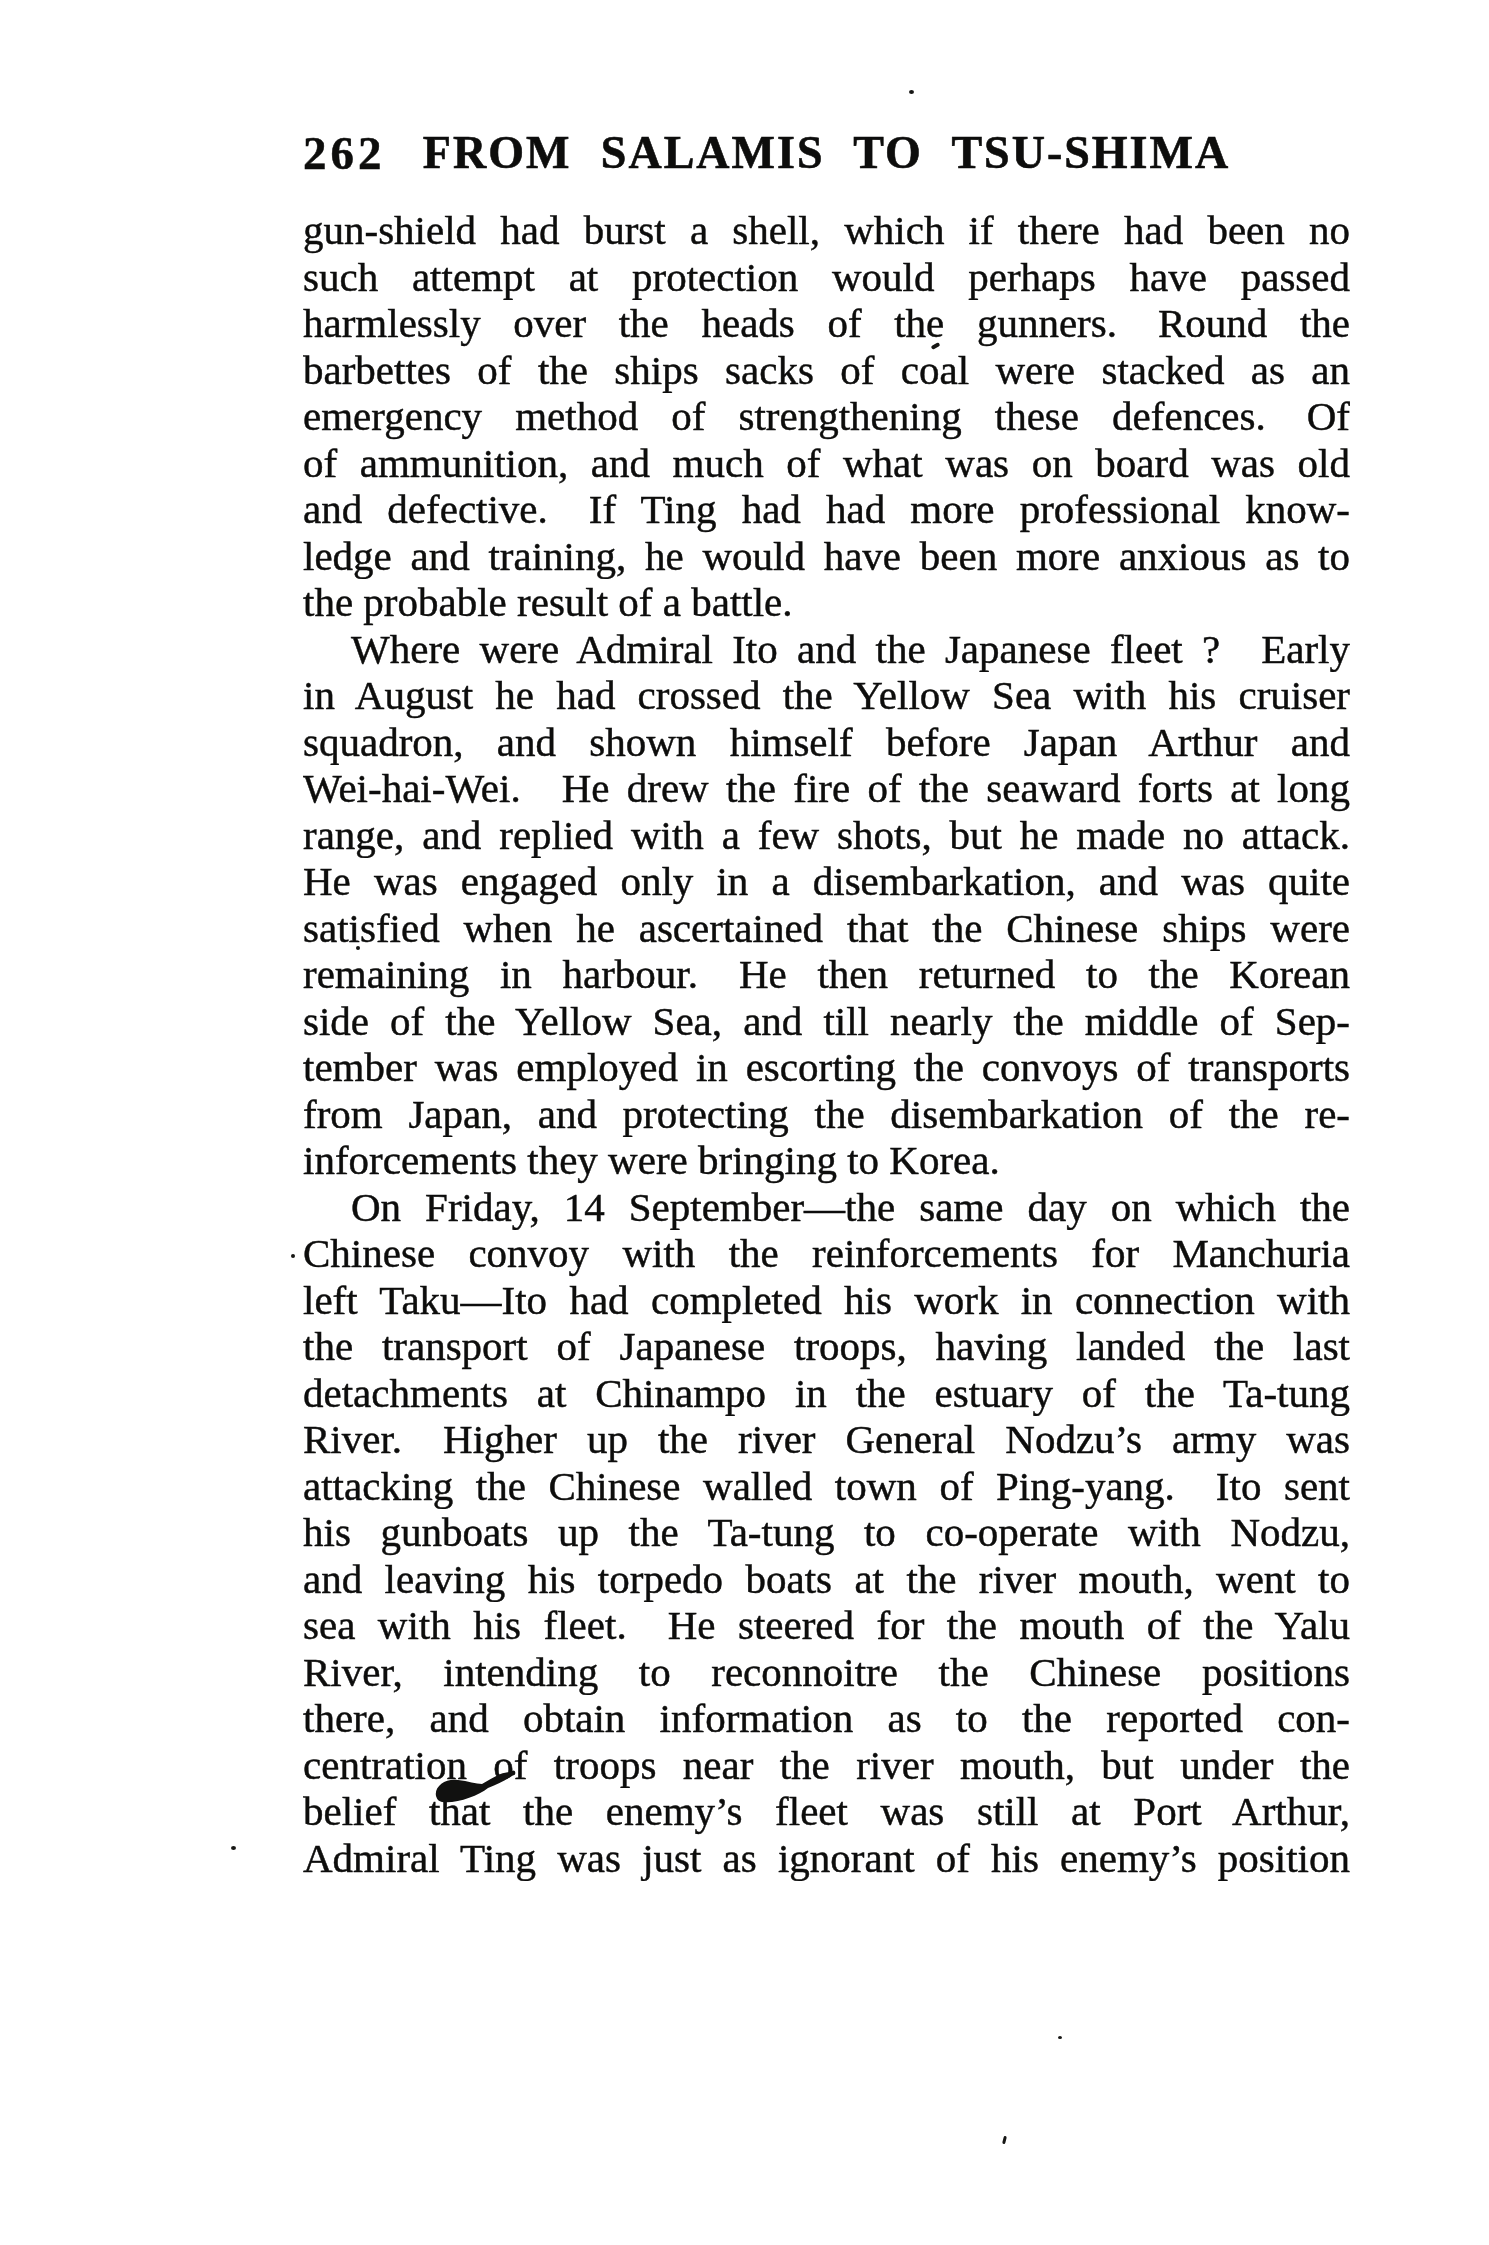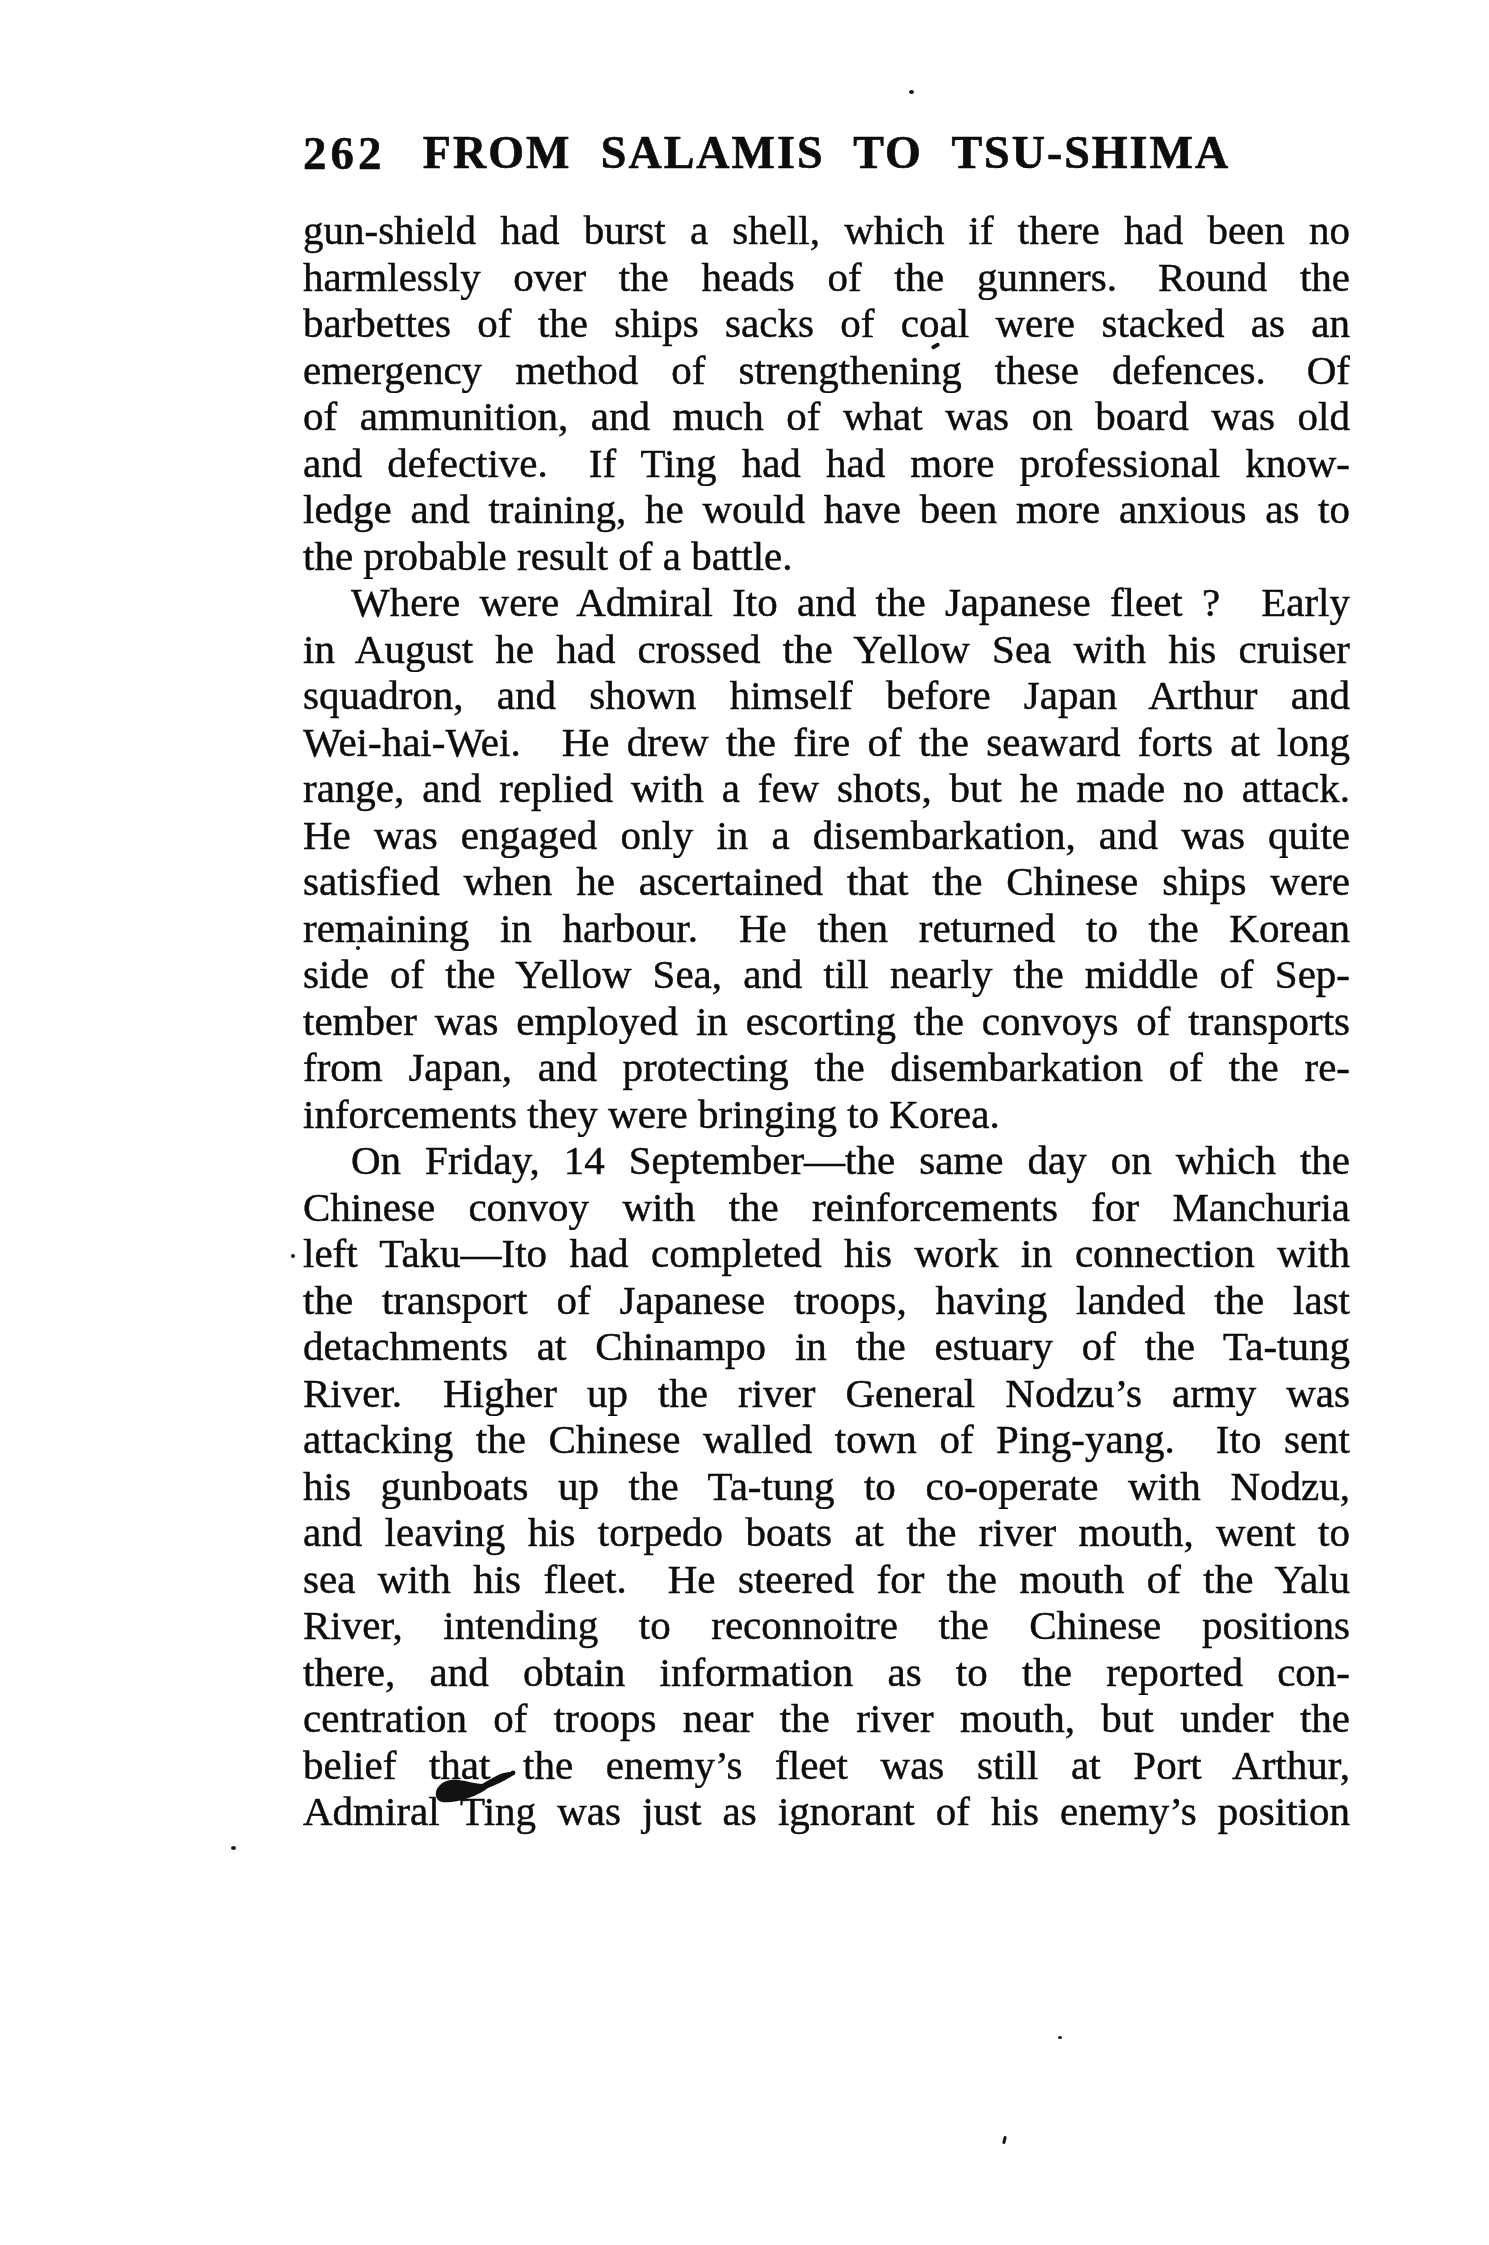--- a/index.html
+++ b/index.html
@@ -90,20 +90,21 @@
 
 <div class="page">
 
   <header class="running-head">
     <span class="folio">262</span>
     <div class="head-title">FROM SALAMIS TO TSU-SHIMA</div>
   </header>
 
   <main class="text-block" id="textBlock">
       <div class="line">gun-shield had burst a shell, which if there had been no</div>
+      <div class="line">such attempt at protection would perhaps have passed</div>
       <div class="line">harmlessly over the heads of the gunners.  Round the</div>
       <div class="line">barbettes of the ships sacks of coal were stacked as an</div>
       <div class="line">emergency method of strengthening these defences.  Of</div>
       <div class="line">of ammunition, and much of what was on board was old</div>
       <div class="line">and defective.  If Ting had had more professional know-</div>
       <div class="line">ledge and training, he would have been more anxious as to</div>
       <div class="line endline">the probable result of a battle.</div>
       <div class="line indent">Where were Admiral Ito and the Japanese fleet ?  Early</div>
       <div class="line">in August he had crossed the Yellow Sea with his cruiser</div>
       <div class="line">squadron, and shown himself before Japan Arthur and</div>

